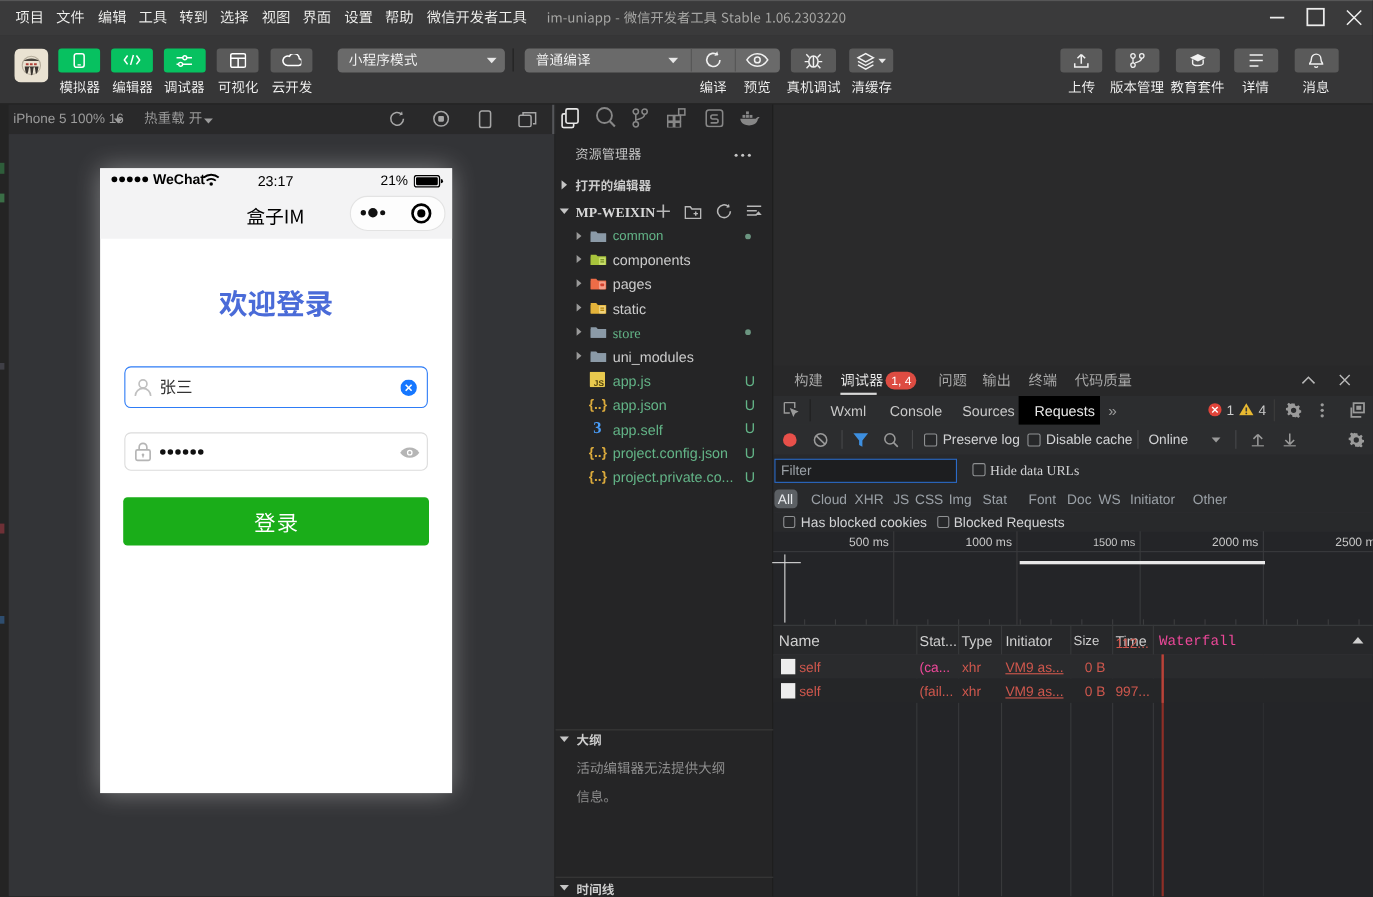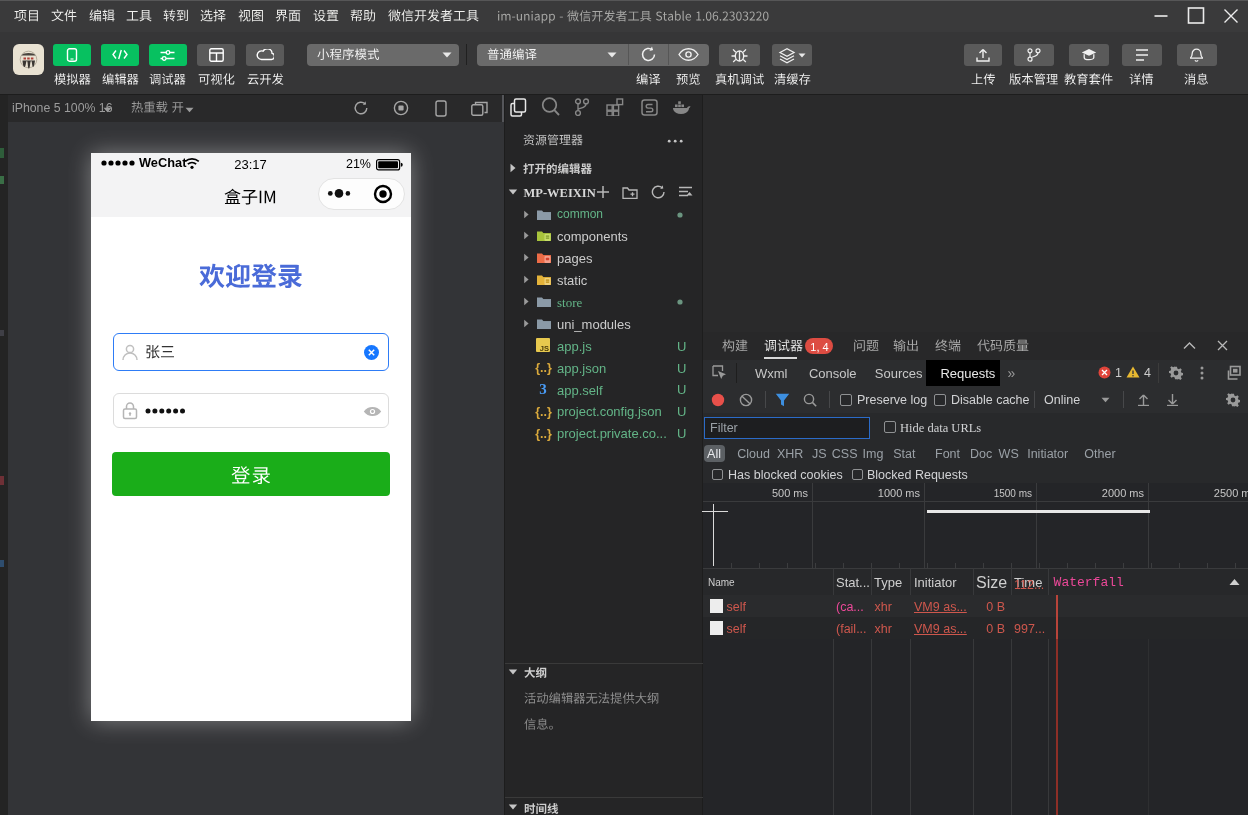--- a/index.html
+++ b/index.html
@@ -974,25 +974,25 @@
     <div style="position:absolute;left:1011px;top:563px;width:1px;height:5px;background:#3c3d3f"></div>
     <div style="position:absolute;left:1039px;top:563px;width:1px;height:5px;background:#3c3d3f"></div>
     <div style="position:absolute;left:1067px;top:563px;width:1px;height:5px;background:#3c3d3f"></div>
     <div style="position:absolute;left:1095px;top:563px;width:1px;height:5px;background:#3c3d3f"></div>
     <div style="position:absolute;left:1123px;top:563px;width:1px;height:5px;background:#3c3d3f"></div>
     <div style="position:absolute;left:1151px;top:563px;width:1px;height:5px;background:#3c3d3f"></div>
     <div style="position:absolute;left:1179px;top:563px;width:1px;height:5px;background:#3c3d3f"></div>
     <div style="position:absolute;left:1207px;top:563px;width:1px;height:5px;background:#3c3d3f"></div>
     <div style="position:absolute;left:1235px;top:563px;width:1px;height:5px;background:#3c3d3f"></div>
     <div style="position:absolute;left:703px;top:594.5px;width:545px;height:1px;background:#3a3b3d"></div>
-    <div style="position:absolute;left:708px;top:576.1px;font-family:'Liberation Sans',sans-serif;font-size:10px;color:#cfcfcf;white-space:pre;line-height:13px;height:13px;display:flex;align-items:center">Name</div>
+    <div style="position:absolute;left:708px;top:576.1px;font-family:'Liberation Sans',sans-serif;font-size:14px;color:#cfcfcf;white-space:pre;line-height:13px;height:13px;display:flex;align-items:center">Name</div>
     <div style="position:absolute;left:836px;top:576.1px;font-family:'Liberation Sans',sans-serif;font-size:13px;color:#cfcfcf;white-space:pre;line-height:13px;height:13px;display:flex;align-items:center">Stat...</div>
     <div style="position:absolute;left:874px;top:576.1px;font-family:'Liberation Sans',sans-serif;font-size:13px;color:#cfcfcf;white-space:pre;line-height:13px;height:13px;display:flex;align-items:center">Type</div>
     <div style="position:absolute;left:914px;top:576.1px;font-family:'Liberation Sans',sans-serif;font-size:13px;color:#cfcfcf;white-space:pre;line-height:13px;height:13px;display:flex;align-items:center">Initiator</div>
-    <div style="position:absolute;left:976px;top:576.1px;font-family:'Liberation Sans',sans-serif;font-size:16px;color:#cfcfcf;white-space:pre;line-height:13px;height:13px;display:flex;align-items:center">Size</div>
+    <div style="position:absolute;left:976px;top:576.1px;font-family:'Liberation Sans',sans-serif;font-size:12px;color:#cfcfcf;white-space:pre;line-height:13px;height:13px;display:flex;align-items:center">Size</div>
     <div style="position:absolute;left:1014px;top:576.1px;font-family:'Liberation Sans',sans-serif;font-size:13px;color:#cfcfcf;white-space:pre;line-height:13px;height:13px;display:flex;align-items:center">Time</div>
     <div style="position:absolute;left:1053.6px;top:576.1px;font-family:Liberation Mono, monospace;font-size:13px;color:#ec4899;white-space:pre;line-height:13px;height:13px;display:flex;align-items:center">Waterfall</div>
     <svg style="position:absolute;left:1229px;top:578px;" width="11" height="8" viewBox="0 0 11 8">
       <path d="M5.5 1L10.5 7H0.5z" fill="#cfcfcf"></path>
     </svg>
     <div style="position:absolute;left:832.5px;top:568px;width:1px;height:247px;background:#38393b"></div>
     <div style="position:absolute;left:870.5px;top:568px;width:1px;height:247px;background:#38393b"></div>
     <div style="position:absolute;left:909.5px;top:568px;width:1px;height:247px;background:#38393b"></div>
     <div style="position:absolute;left:973px;top:568px;width:1px;height:247px;background:#38393b"></div>
     <div style="position:absolute;left:1011px;top:568px;width:1px;height:247px;background:#38393b"></div>

